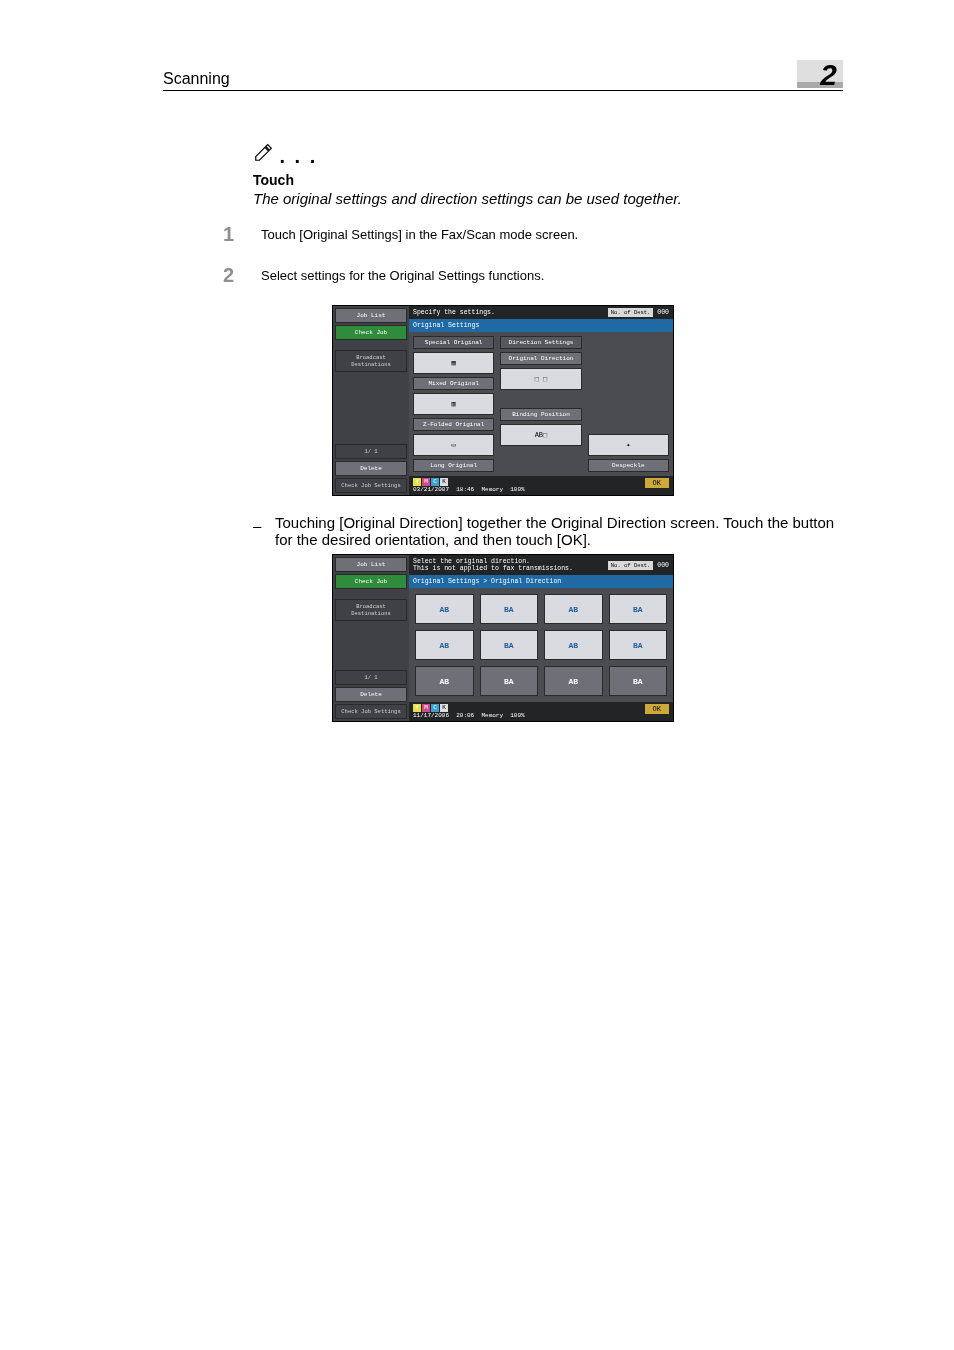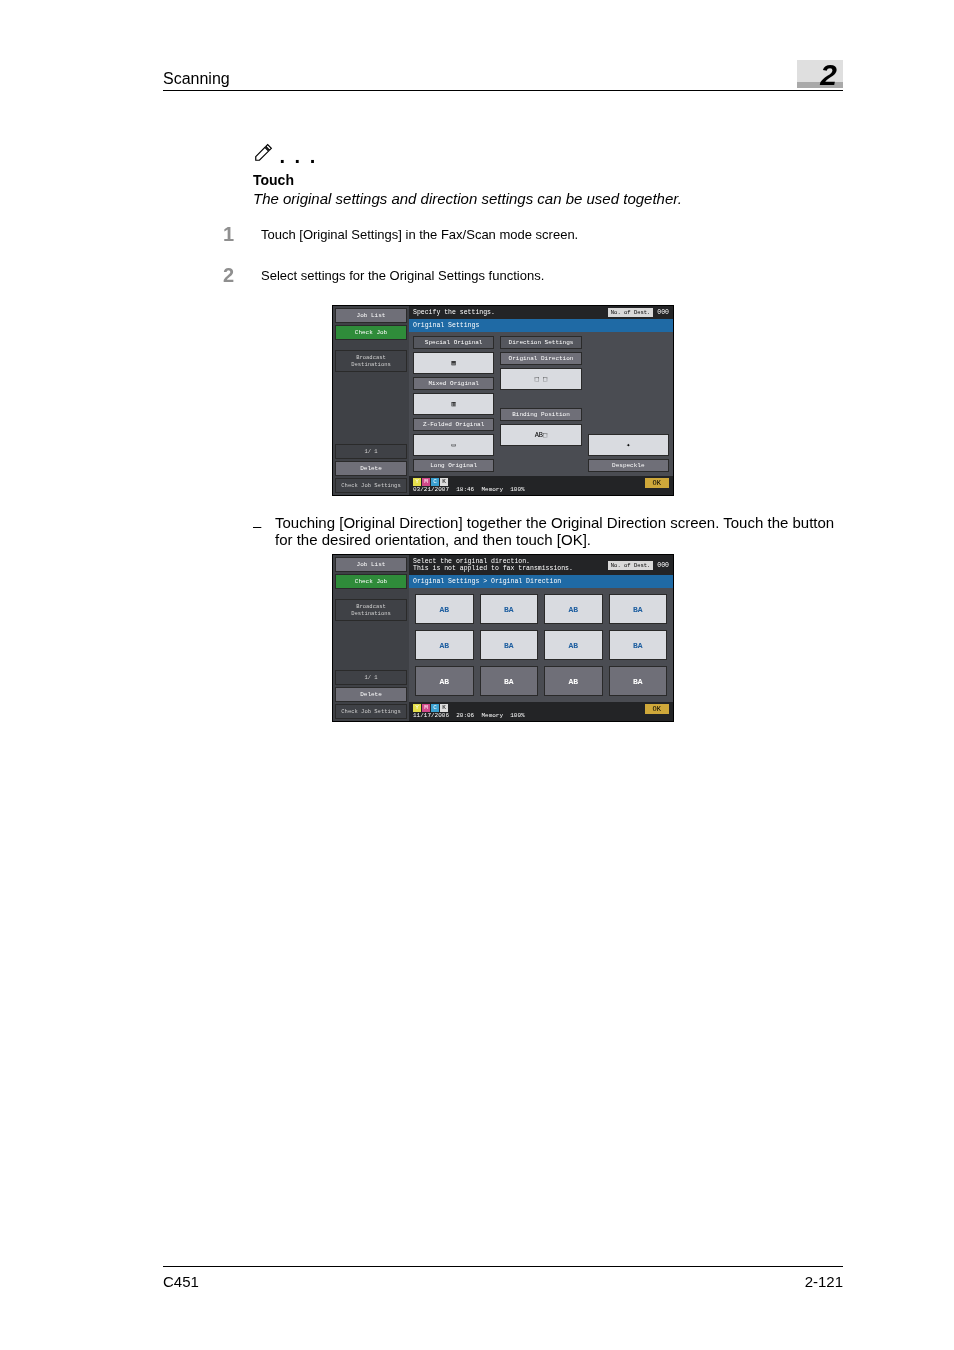--- a/index.html
+++ b/index.html
@@ -211,17 +211,13 @@
               &nbsp;<span>100%</span>
             </span>
             <span class="ok">OK</span>
           </div>
         </div>
       </div>
     </div>
 
   </div>
 
-  <div class="footer">
-    <span>C451</span>
-    <span>2-121</span>
-  </div>
 </div>
 
 </body></html>

